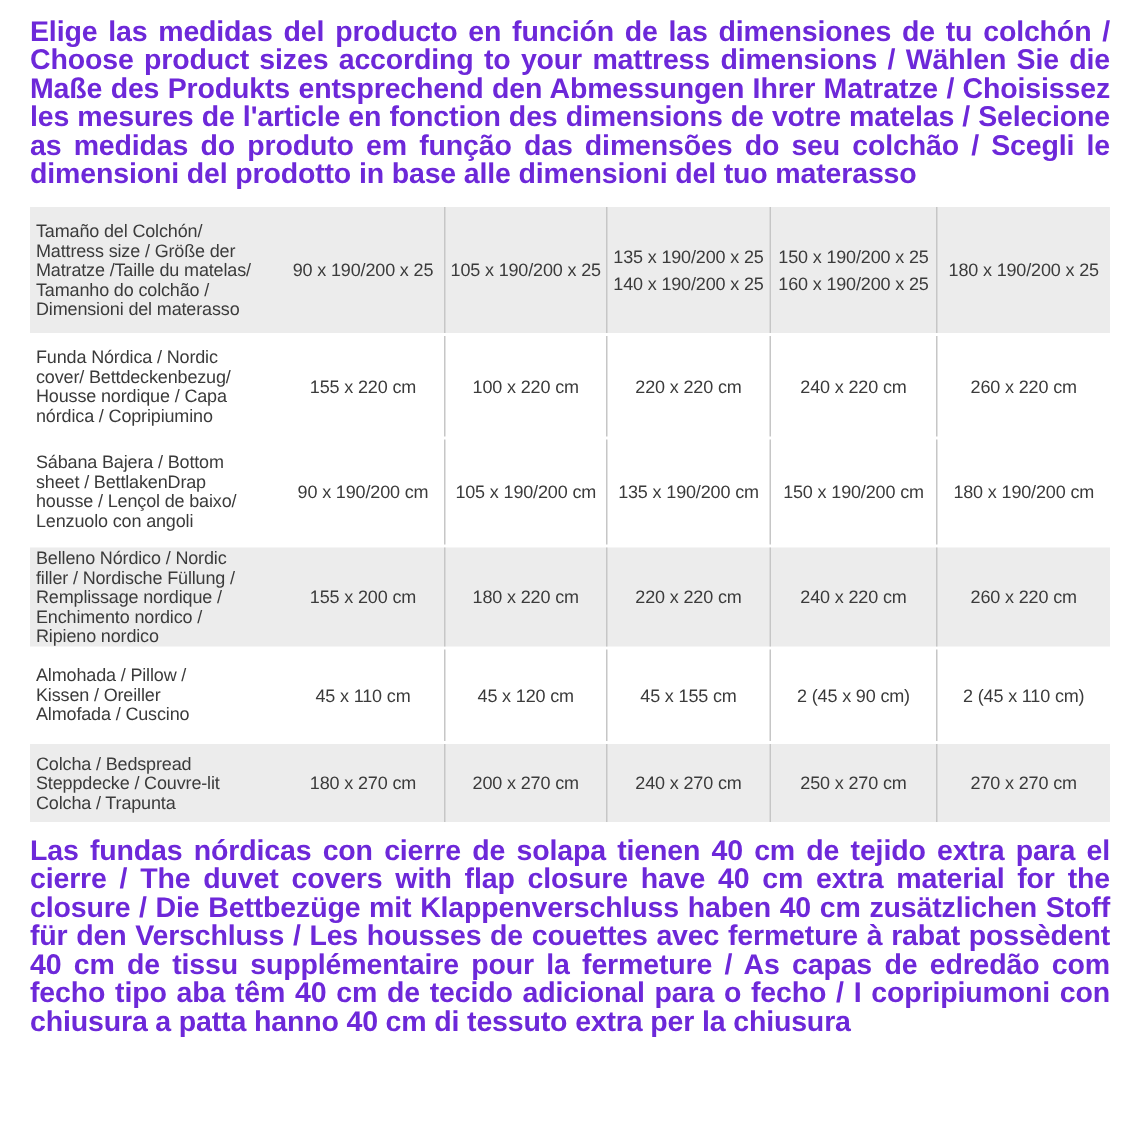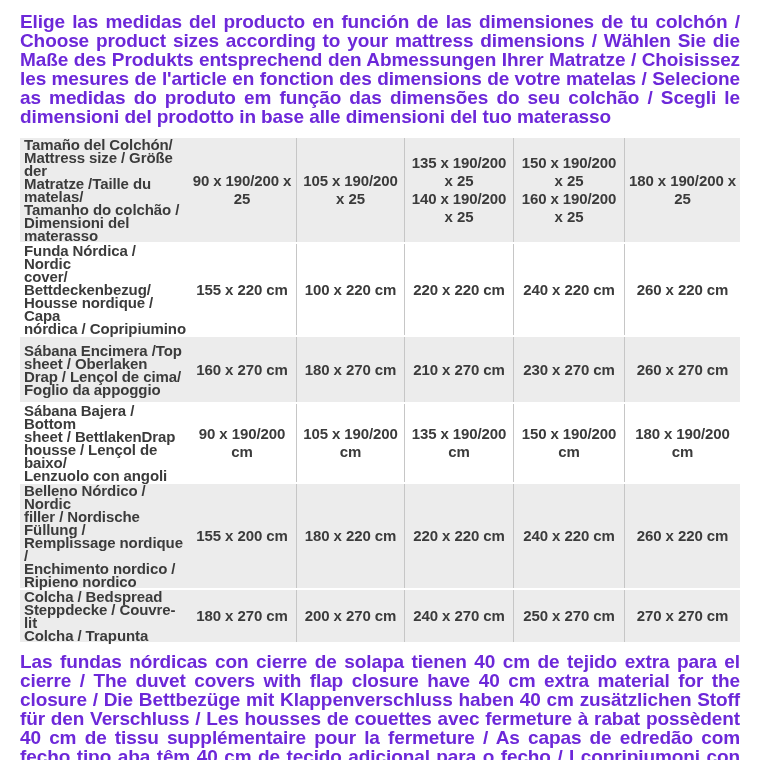--- a/index.html
+++ b/index.html
@@ -23,22 +23,22 @@
     letter-spacing: -0.1px;
   }
   .size-table {
     width: 720px;
     margin-top: 10px;
     border-collapse: separate;
     border-spacing: 0 2px;
     table-layout: fixed;
   }
   .size-table td {
-    font-size: 15px;
-    font-weight: 700;
+    font-size: 12px;
+    font-weight: 400;
     color: #3b3b3b;
     vertical-align: middle;
     white-space: pre-line;
     letter-spacing: -0.1px;
   }
   td.label {
     text-align: left;
     padding-left: 4px;
     padding-right: 2px;
     line-height: 13px;
@@ -95,31 +95,20 @@
         <td class="label">Funda Nórdica /  Nordic
 cover/ Bettdeckenbezug/
 Housse nordique / Capa
 nórdica / Copripiumino</td>
         <td class="val">155 x 220 cm</td>
         <td class="val sep">100 x 220 cm</td>
         <td class="val sep">220 x 220 cm</td>
         <td class="val sep">240 x 220 cm</td>
         <td class="val sep">260 x 220 cm</td>
       </tr>
-      <tr class="r2 shaded">
-        <td class="label">Sábana Encimera /Top
-sheet / Oberlaken
-Drap / Lençol de cima/
-Foglio da appoggio</td>
-        <td class="val">160 x 270 cm</td>
-        <td class="val sep">180 x 270 cm</td>
-        <td class="val sep">210 x 270 cm</td>
-        <td class="val sep">230 x 270 cm</td>
-        <td class="val sep">260 x 270 cm</td>
-      </tr>
       <tr class="r3">
         <td class="label">Sábana Bajera / Bottom
 sheet / BettlakenDrap
 housse / Lençol de baixo/
 Lenzuolo con angoli</td>
         <td class="val">90 x 190/200 cm</td>
         <td class="val sep">105 x 190/200 cm</td>
         <td class="val sep">135 x 190/200 cm</td>
         <td class="val sep">150 x 190/200 cm</td>
         <td class="val sep">180 x 190/200 cm</td>
@@ -129,20 +118,30 @@
 filler / Nordische Füllung /
 Remplissage nordique /
 Enchimento nordico /
 Ripieno nordico</td>
         <td class="val">155 x 200 cm</td>
         <td class="val sep">180 x 220 cm</td>
         <td class="val sep">220 x 220 cm</td>
         <td class="val sep">240 x 220 cm</td>
         <td class="val sep">260 x 220 cm</td>
       </tr>
+      <tr class="r5">
+        <td class="label">Almohada  / Pillow /
+Kissen / Oreiller
+Almofada / Cuscino</td>
+        <td class="val">45 x 110 cm</td>
+        <td class="val sep">45 x 120 cm</td>
+        <td class="val sep">45 x 155 cm</td>
+        <td class="val sep">2 (45 x 90 cm)</td>
+        <td class="val sep">2 (45 x 110 cm)</td>
+      </tr>
       <tr class="r6 shaded">
         <td class="label">Colcha / Bedspread
 Steppdecke / Couvre-lit
 Colcha / Trapunta</td>
         <td class="val">180 x 270 cm</td>
         <td class="val sep">200 x 270 cm</td>
         <td class="val sep">240 x 270 cm</td>
         <td class="val sep">250 x 270 cm</td>
         <td class="val sep">270 x 270 cm</td>
       </tr>

